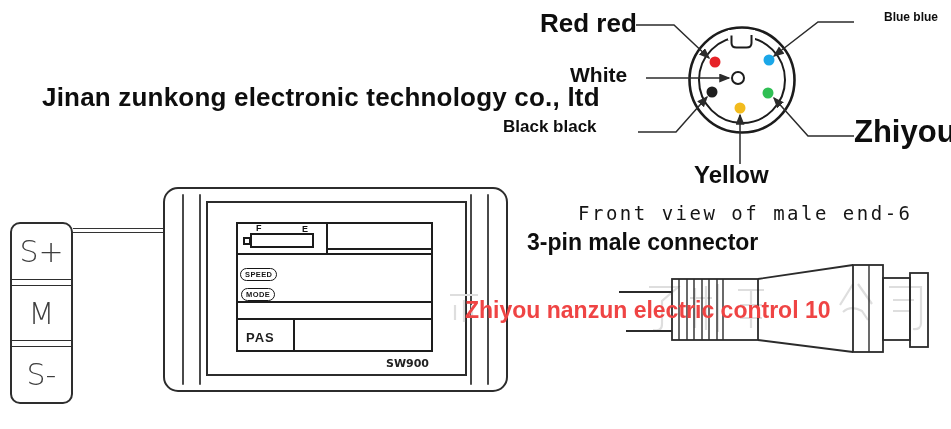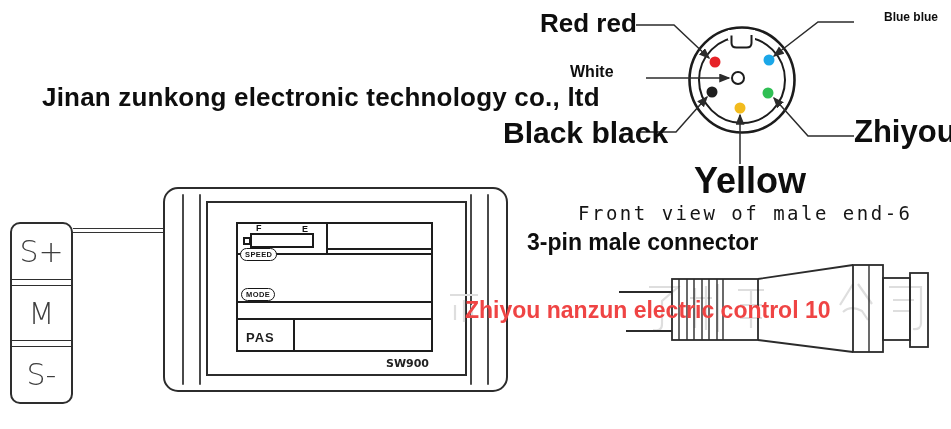--- a/index.html
+++ b/index.html
@@ -28,23 +28,23 @@
   .vline{position:absolute;width:1.6px;background:#1d1d1d;}
   .batt-bar{position:absolute;left:12px;top:9px;width:64px;height:15px;border:2px solid #1a1a1a;box-sizing:border-box;}
   .batt-tab{position:absolute;left:5px;top:13px;width:8px;height:8px;border:2px solid #1a1a1a;box-sizing:border-box;background:#fff;}
   .fe{position:absolute;font-size:9px;font-weight:bold;line-height:1;color:#111;}
   .pill{position:absolute;font-size:7.5px;font-weight:bold;letter-spacing:.4px;color:#161616;
         border:1.5px solid #161616;border-radius:7px;padding:1.5px 4px;line-height:1;background:#fff;}
   .pas{position:absolute;left:8px;top:107px;font-size:13px;font-weight:bold;letter-spacing:1px;color:#1d1d1d;line-height:1;text-align:center;}
   .model{left:386px;top:358px;font-size:11px;color:#222;font-family:"DejaVu Sans",sans-serif;line-height:1;text-align:center;}
   
   .pin-red{left:540px;top:10px;font-size:26px;}
-  .pin-white{left:570px;top:64px;font-size:16px;}
-  .pin-black{left:503px;top:118px;font-size:30px;}
-  .pin-yellow{left:694px;top:163px;font-size:36px;}
+  .pin-white{left:570px;top:64px;font-size:21px;}
+  .pin-black{left:503px;top:118px;font-size:17px;}
+  .pin-yellow{left:694px;top:163px;font-size:24px;}
   .pin-blue{left:856px;top:11px;font-size:12px;margin-left:28px;}
   .pin-green{left:854px;top:116px;font-size:31px;}
   
   .cap1{left:578px;top:204px;font-size:19px;font-family:"DejaVu Sans Mono",monospace;font-weight:normal;
         letter-spacing:2.5px;color:#151515;white-space:nowrap;line-height:1;}
   .cap2{left:527px;top:231px;font-size:23px;font-weight:bold;color:#0e0e0e;white-space:nowrap;line-height:1;}
   .wm-text{left:465px;top:299px;font-size:23px;font-weight:bold;color:#ef4444;white-space:nowrap;line-height:1;z-index:3;}
   svg.lineart{position:absolute;left:0;top:0;z-index:1;}
   .txt{z-index:3;}
 </style>
@@ -123,21 +123,21 @@
     <div class="lcd">
 
       <div class="batt-tab"></div>
       <div class="batt-bar"></div>
       <div class="fe" style="left:18px;top:0px;">F</div>
       <div class="fe" style="left:64px;top:1px;">E</div>
 
       <div class="vline" style="left:88px;top:0;height:29px;"></div>
       <div class="hline" style="left:88px;top:24px;right:0;"></div>
       <div class="hline" style="left:0;top:29px;right:0;"></div>
-      <div class="pill" style="left:2px;top:24px;">SPEED</div>
+      <div class="pill" style="left:2px;top:44px;">SPEED</div>
       <div class="hline" style="left:0;top:77px;right:0;"></div>
       <div class="pill" style="left:3px;top:64px;">MODE</div>
       <div class="hline" style="left:0;top:94px;right:0;"></div>
       <div class="vline" style="left:55px;top:94px;bottom:0;"></div>
       <div class="pas">PAS</div>
     </div>
   </div>
 </div>
 <div class="lbl model txt">SW900</div>
 

